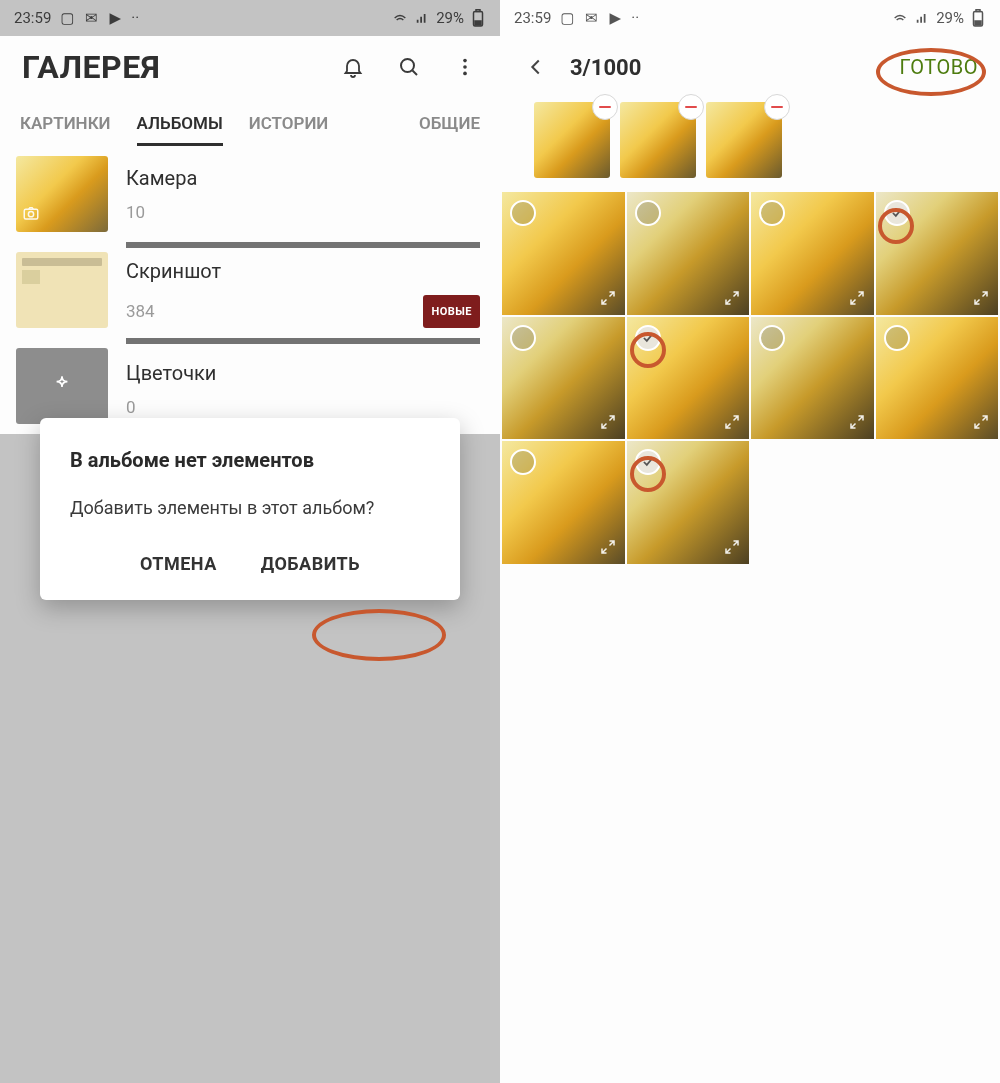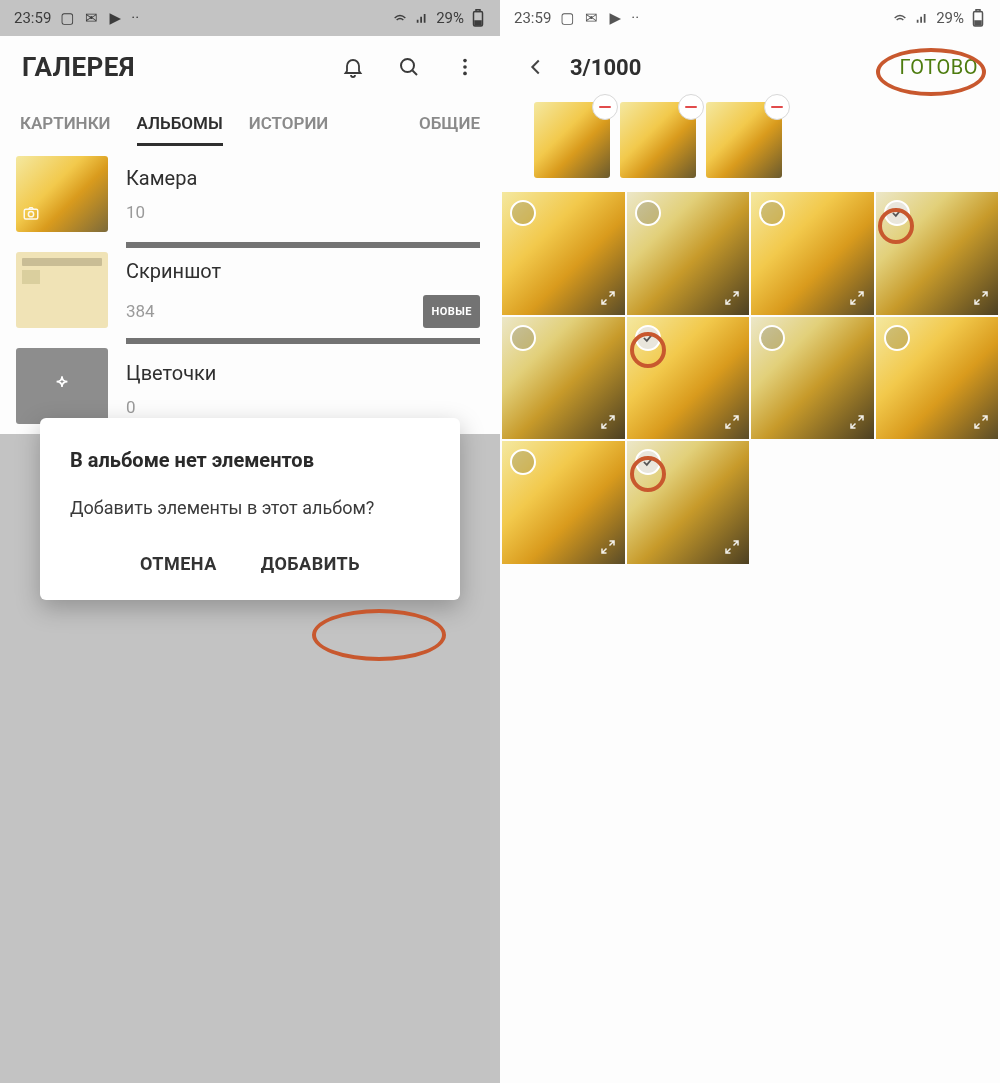--- a/index.html
+++ b/index.html
@@ -11,21 +11,21 @@
 
   
   .statusbar { height: 36px; display: flex; align-items: center; padding: 0 14px; font-size: 15px; color: #3c3c3c; }
   .pane-right .statusbar { color: #555; }
   .sb-left { display: flex; align-items: center; gap: 8px; }
   .sb-right { margin-left: auto; display: flex; align-items: center; gap: 6px; }
   .sb-ico { width: 16px; height: 16px; display: inline-flex; align-items: center; justify-content: center; }
 
   
   .hdr { height: 62px; display: flex; align-items: center; padding: 0 22px; background: #fdfdfd; }
-  .hdr-title { font-size: 26px; font-weight: 700; letter-spacing: .5px; color: #2f2f2f; }
+  .hdr-title { font-size: 32px; font-weight: 700; letter-spacing: .5px; color: #2f2f2f; }
   .hdr-actions { margin-left: auto; display: flex; align-items: center; gap: 30px; }
   .hdr-ico { width: 26px; height: 26px; display: flex; align-items: center; justify-content: center; color: #3a3a3a; }
 
   
   .tabs { height: 48px; display: flex; align-items: flex-end; padding: 0 20px; gap: 26px; background: #fdfdfd; font-size: 17px; font-weight: 600; color: #8a8a8a; }
   .tab { padding-bottom: 10px; border-bottom: 3px solid transparent; }
   .tab.active { color: #2f2f2f; border-bottom-color: #2f2f2f; }
   .tabs .spacer { flex: 1; }
 
   
@@ -36,21 +36,21 @@
   .thumb.flower { background: linear-gradient(135deg,#f4e8a0 0%, #f2c94c 40%, #d99b1d 60%, #7c6a3a 100%); }
   .thumb.screenshot { background: #f0e3b6; display:flex; flex-direction:column; padding:6px; }
   .thumb.screenshot .bar { height:8px; background:#c9bd95; margin-bottom:4px; border-radius:1px; }
   .thumb.screenshot .blk { width:18px; height:14px; background:#dacf9e; }
   .thumb.gray { background: #8d8d8d; display:flex; align-items:center; justify-content:center; color:#fff; }
   .thumb .cam-ico { position:absolute; left:6px; bottom:6px; color:#fff; opacity:.9; }
   .meta { margin-left: 18px; flex:1; height:100%; display:flex; flex-direction:column; justify-content:center; gap:12px; }
   .meta-title { font-size: 20px; color:#2f2f2f; }
   .meta-row { display:flex; align-items:center; gap:10px; }
   .meta-count { font-size: 17px; color:#9a9a9a; }
-  .badge { margin-left:auto; background:#737373; color:#fff; font-size:11px; font-weight:700; padding:10px 8px; border-radius:3px; letter-spacing:.5px; }
+  .badge { margin-left:auto; background:#7f1d1d; color:#fff; font-size:11px; font-weight:700; padding:10px 8px; border-radius:3px; letter-spacing:.5px; }
 
   
 
   
   .dialog { position:absolute; left:40px; right:40px; top:418px; background:#fff; border-radius:6px; box-shadow:0 8px 24px rgba(0,0,0,.25); padding:30px 30px 22px 30px; }
   .dlg-title { font-size:20px; font-weight:700; color:#2a2a2a; margin-bottom:22px; }
   .dlg-body { font-size:18px; color:#3a3a3a; line-height:1.5; margin-bottom:28px; }
   .dlg-actions { display:flex; justify-content:center; gap:40px; font-size:18px; font-weight:700; color:#333; letter-spacing:.5px; }
   .dlg-btn { position:relative; padding:4px 2px; }
 

